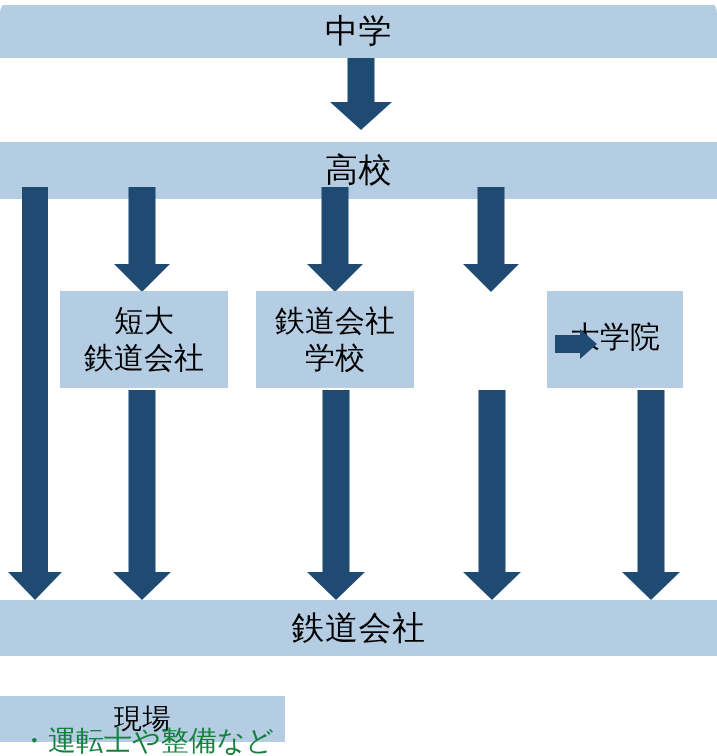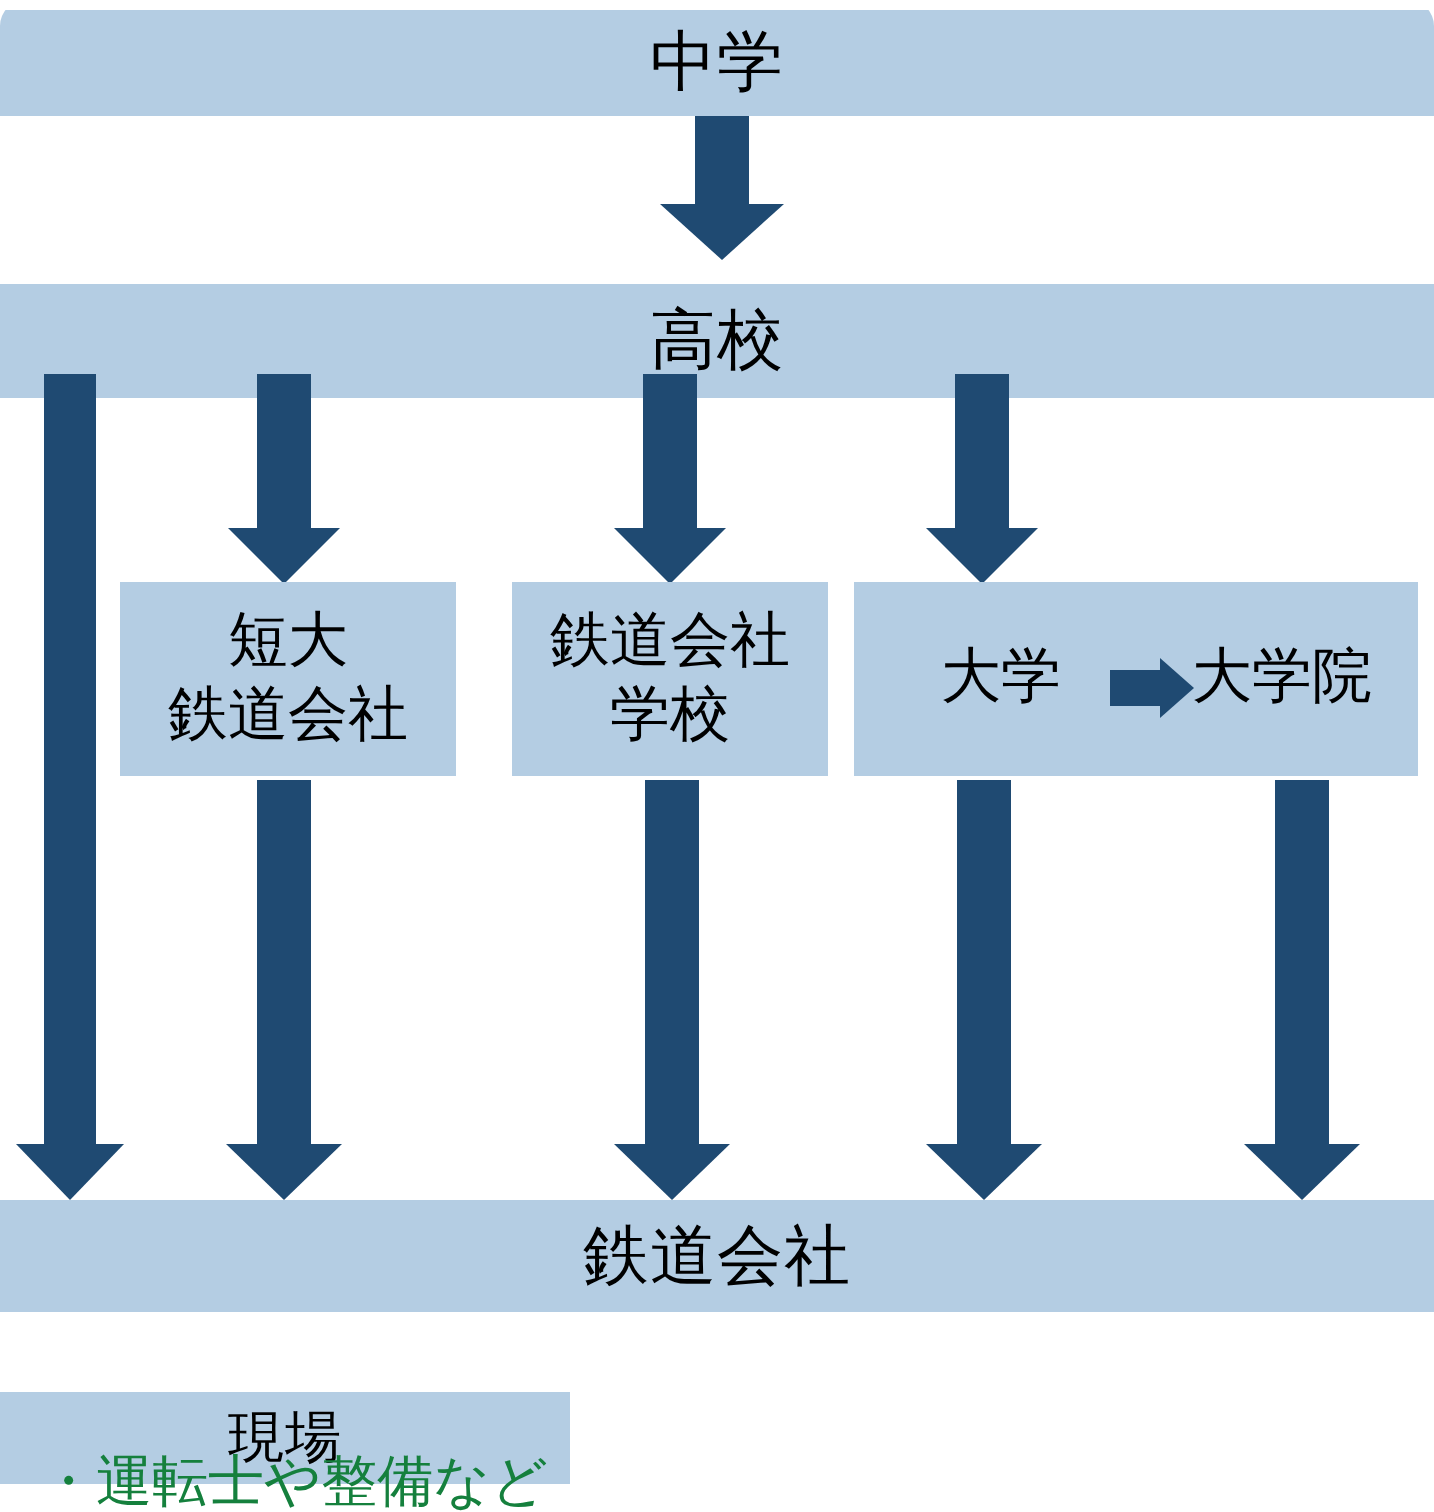--- a/index.html
+++ b/index.html
@@ -148,25 +148,22 @@
   <div class="node-box" style="left:60px; top:291px; width:168px; height:97px;">
     <span class="node-label">短大
 鉄道会社</span>
   </div>
 
   <div class="node-box" style="left:256px; top:291px; width:158px; height:97px;">
     <span class="node-label">鉄道会社
 学校</span>
   </div>
 
-  <div class="node-box" style="left:427px; top:291px; width:147px; height:97px;">
-    <span class="node-label">大学</span>
-  </div>
-
-  <div class="node-box" style="left:573px; top:291px; width:136px; height:97px;">
+
+  <div class="node-box" style="left:547px; top:291px; width:136px; height:97px;font-family:Liberation Mono, monospace;">
     <span class="node-label">大学院</span>
   </div>
 
   <div class="arrow-right" style="left:555px; top:329px; width:42px; height:30px;">
     <div class="shaft-h" style="width:25px; height:18px;"></div>
     <div class="head-h" style="left:25px; border-top-width:15px; border-bottom-width:15px; border-left-width:17px;"></div>
   </div>
 
   <div class="arrow-down" style="left:113px; top:390px; width:58px; height:210px;">
     <div class="shaft" style="width:27px; height:182px;"></div>

